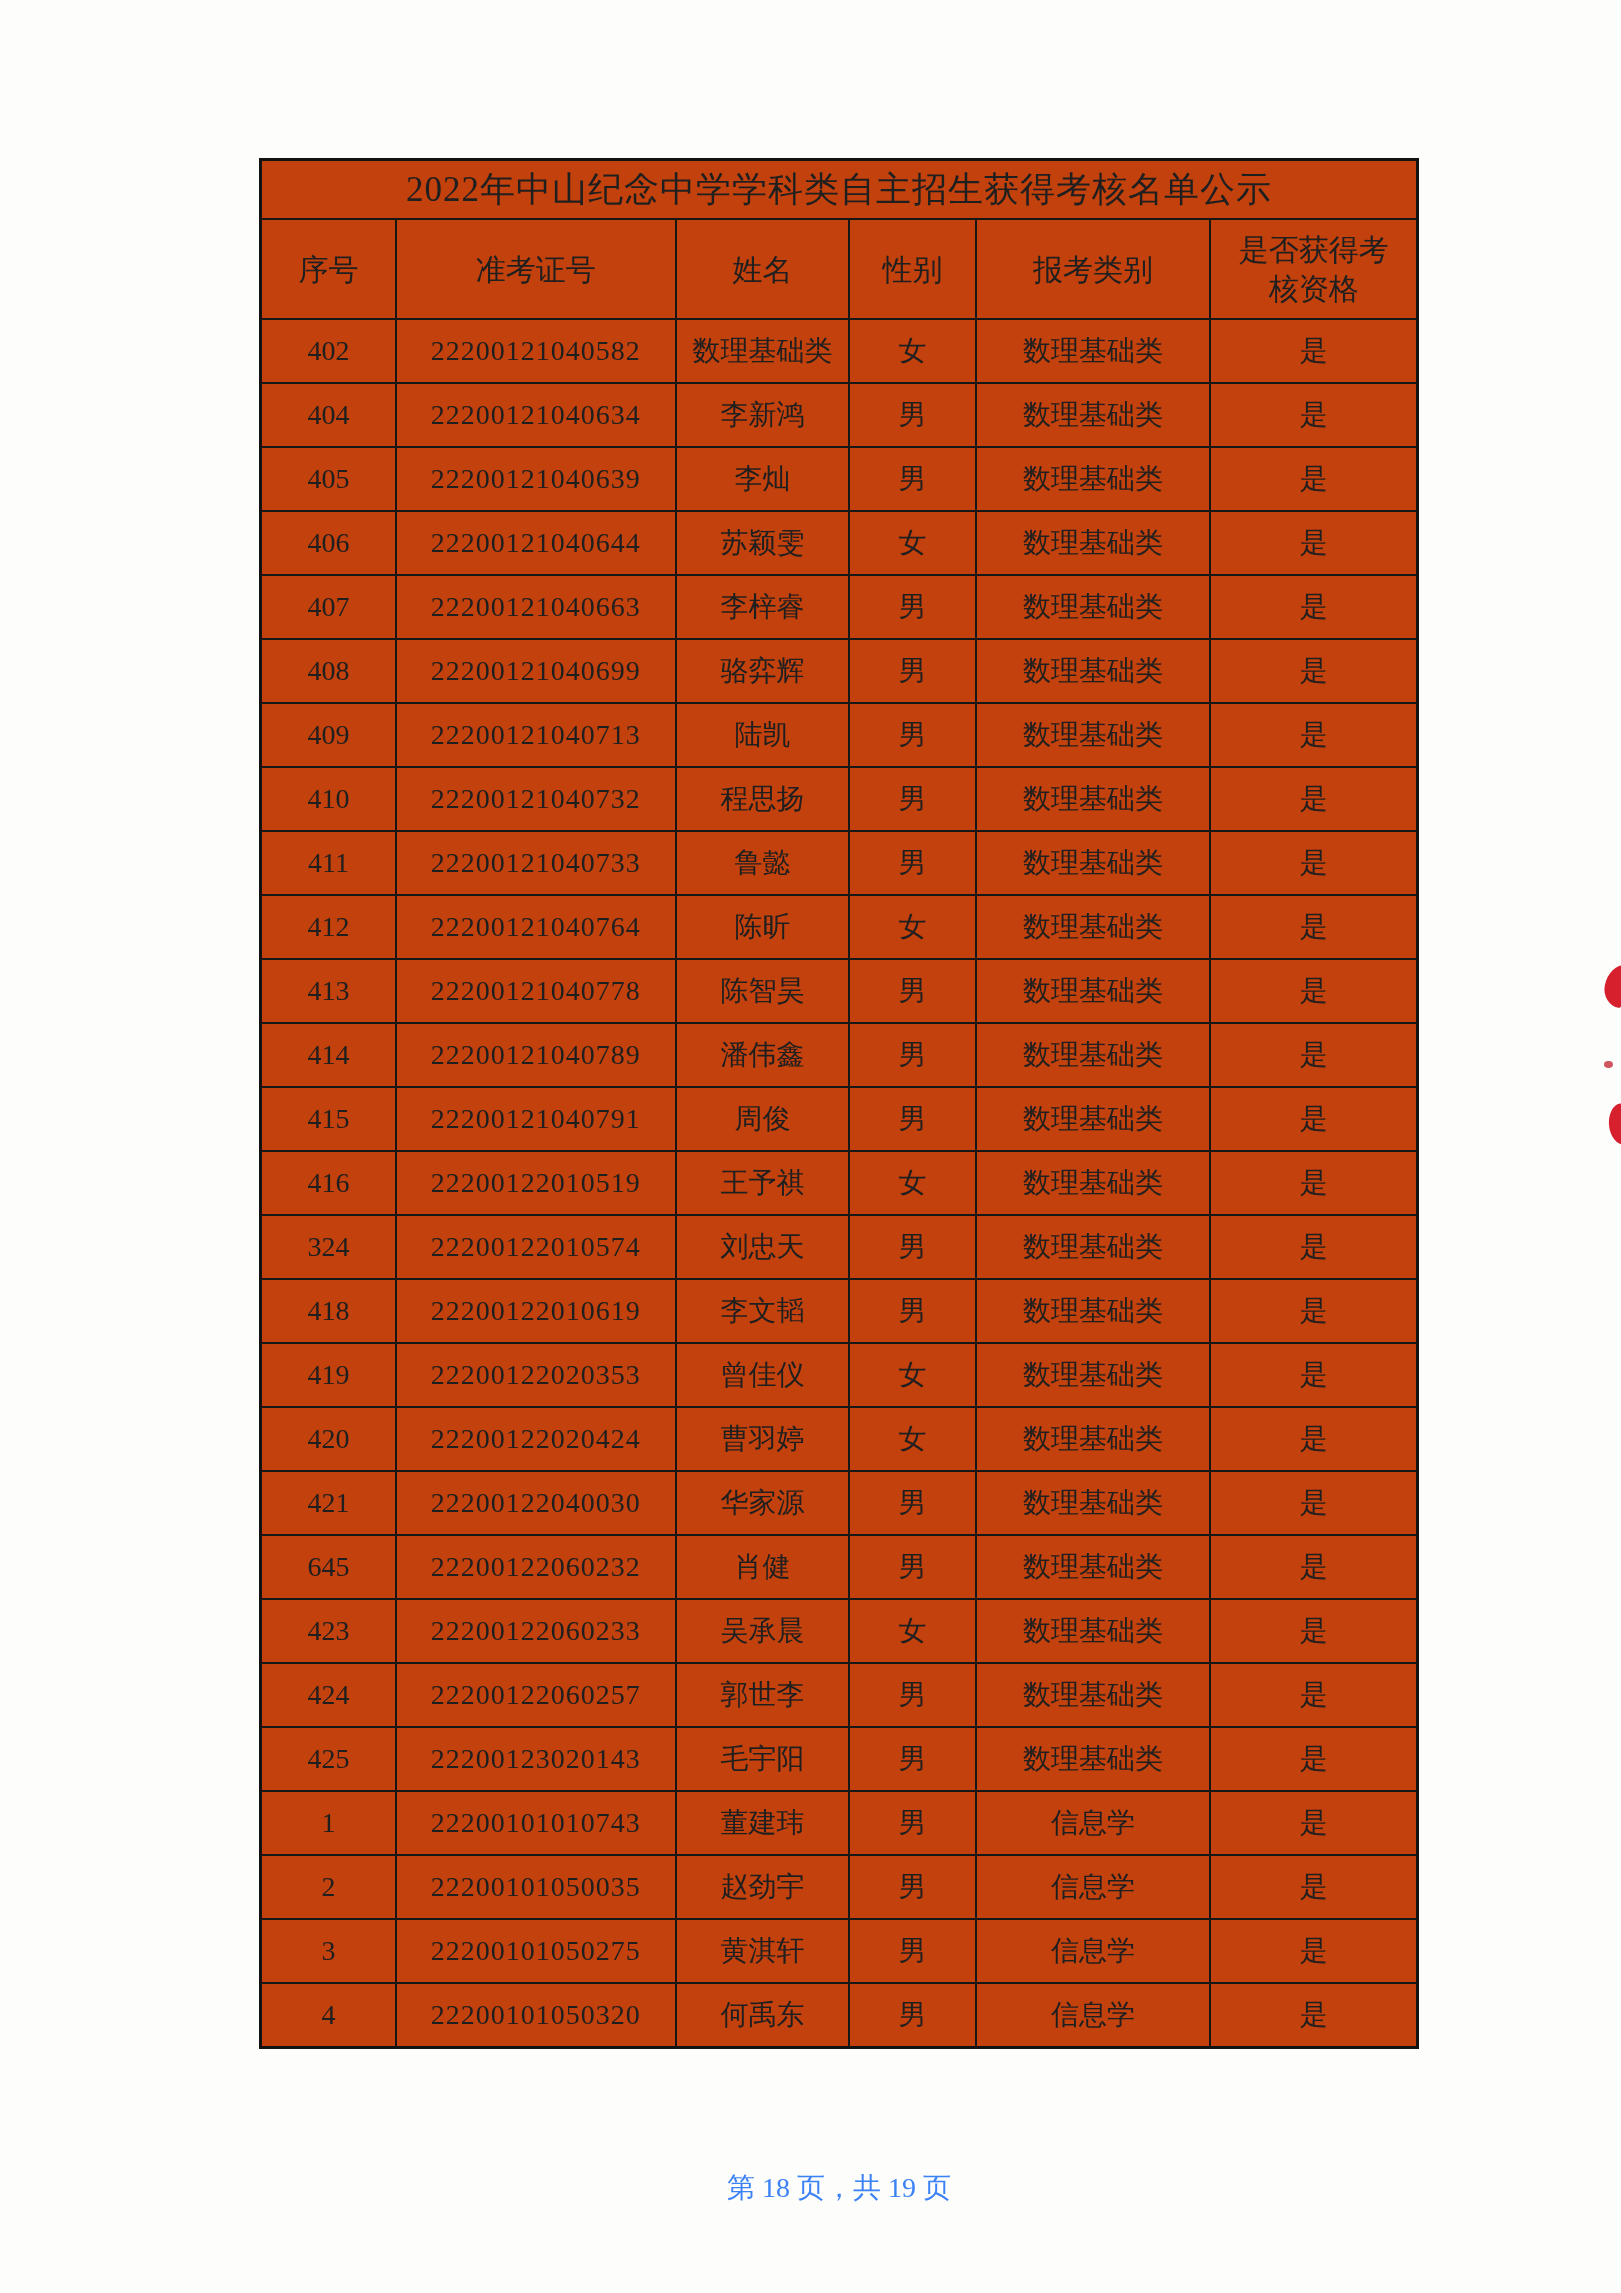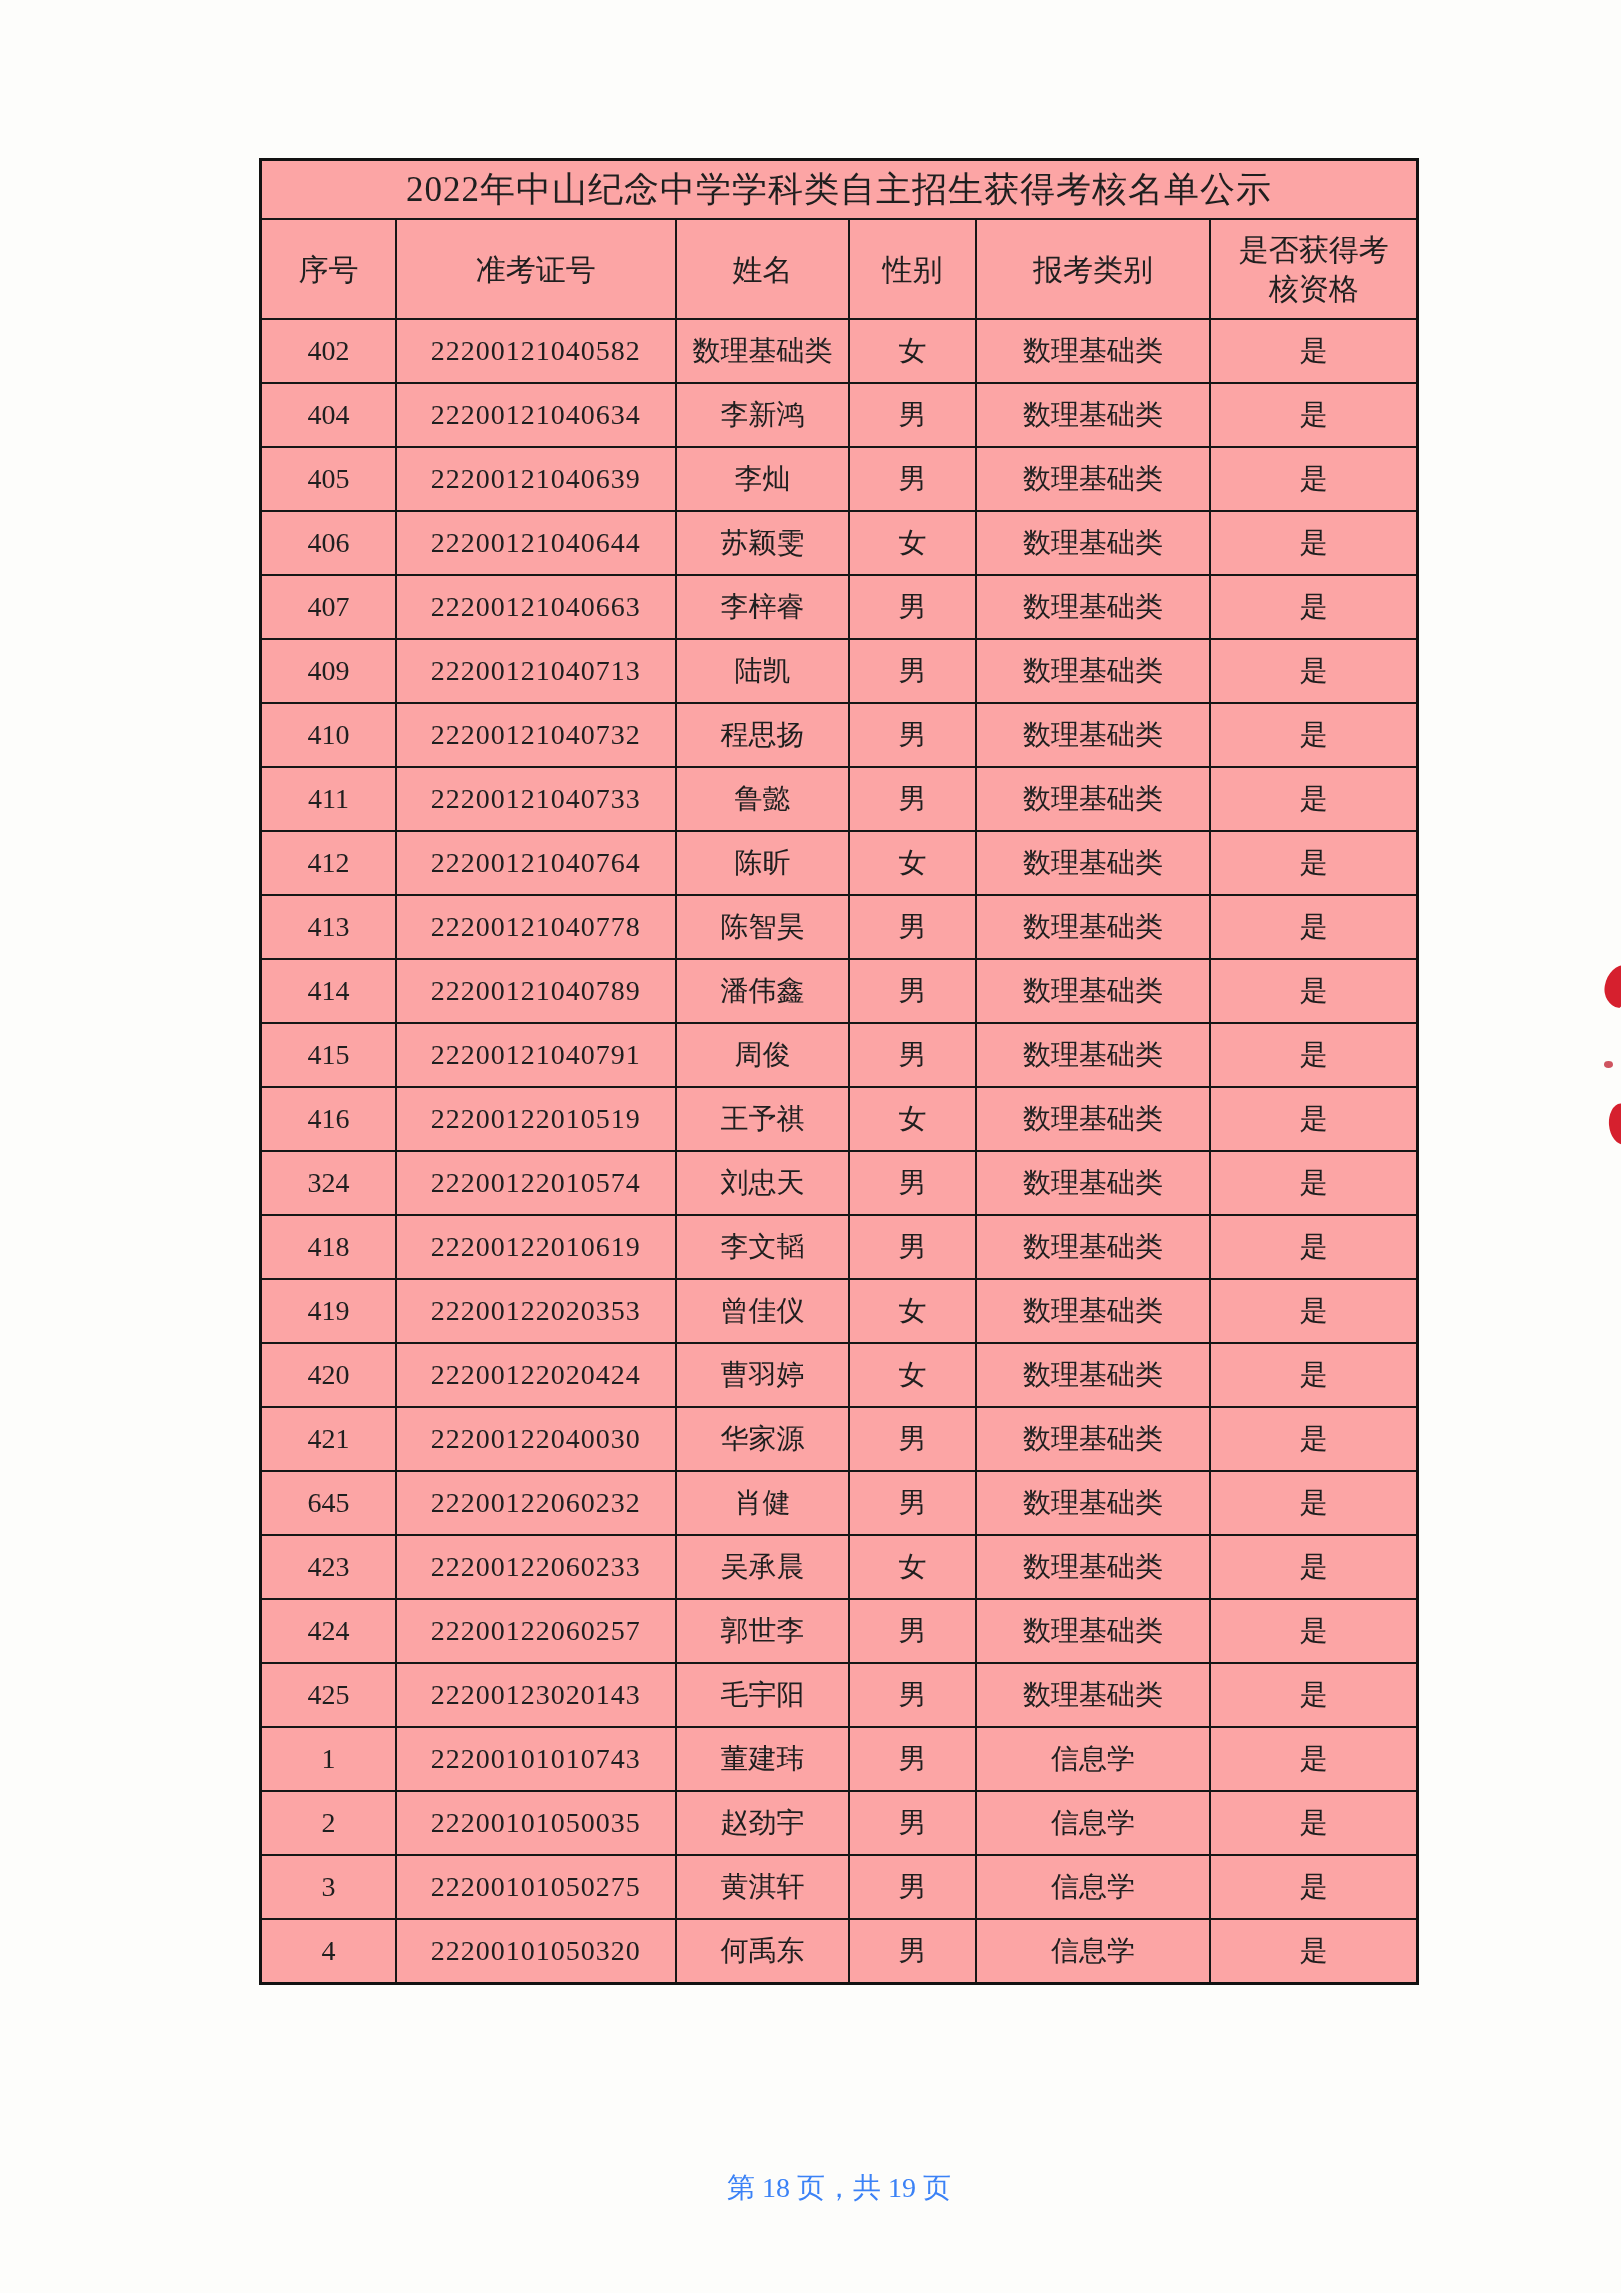--- a/index.html
+++ b/index.html
@@ -14,21 +14,21 @@
     width: 1621px; height: 2294px;
     background: #fdfdfb;
     overflow: hidden;
   }
   table.roster {
     position: absolute;
     left: 259px; top: 158px;
     width: 1160px;
     border-collapse: collapse;
     table-layout: fixed;
-    background: #fca5a5;
+    background: #c2410c;
   }
   table.roster col:nth-child(1) { width: 11.7%; }
   table.roster col:nth-child(2) { width: 24.2%; }
   table.roster col:nth-child(3) { width: 15.0%; }
   table.roster col:nth-child(4) { width: 10.9%; }
   table.roster col:nth-child(5) { width: 20.3%; }
   table.roster col:nth-child(6) { width: 17.9%; }
   table.roster th, table.roster td {
     border: 2.9px solid #161616;
     text-align: center;
@@ -146,20 +146,28 @@
         </tr>
         <tr>
           <td>407</td>
           <td>22200121040663</td>
           <td>李梓睿</td>
           <td>男</td>
           <td>数理基础类</td>
           <td>是</td>
         </tr>
         <tr>
+          <td>408</td>
+          <td>22200121040699</td>
+          <td>骆弈辉</td>
+          <td>男</td>
+          <td>数理基础类</td>
+          <td>是</td>
+        </tr>
+        <tr>
           <td>409</td>
           <td>22200121040713</td>
           <td>陆凯</td>
           <td>男</td>
           <td>数理基础类</td>
           <td>是</td>
         </tr>
         <tr>
           <td>410</td>
           <td>22200121040732</td>

